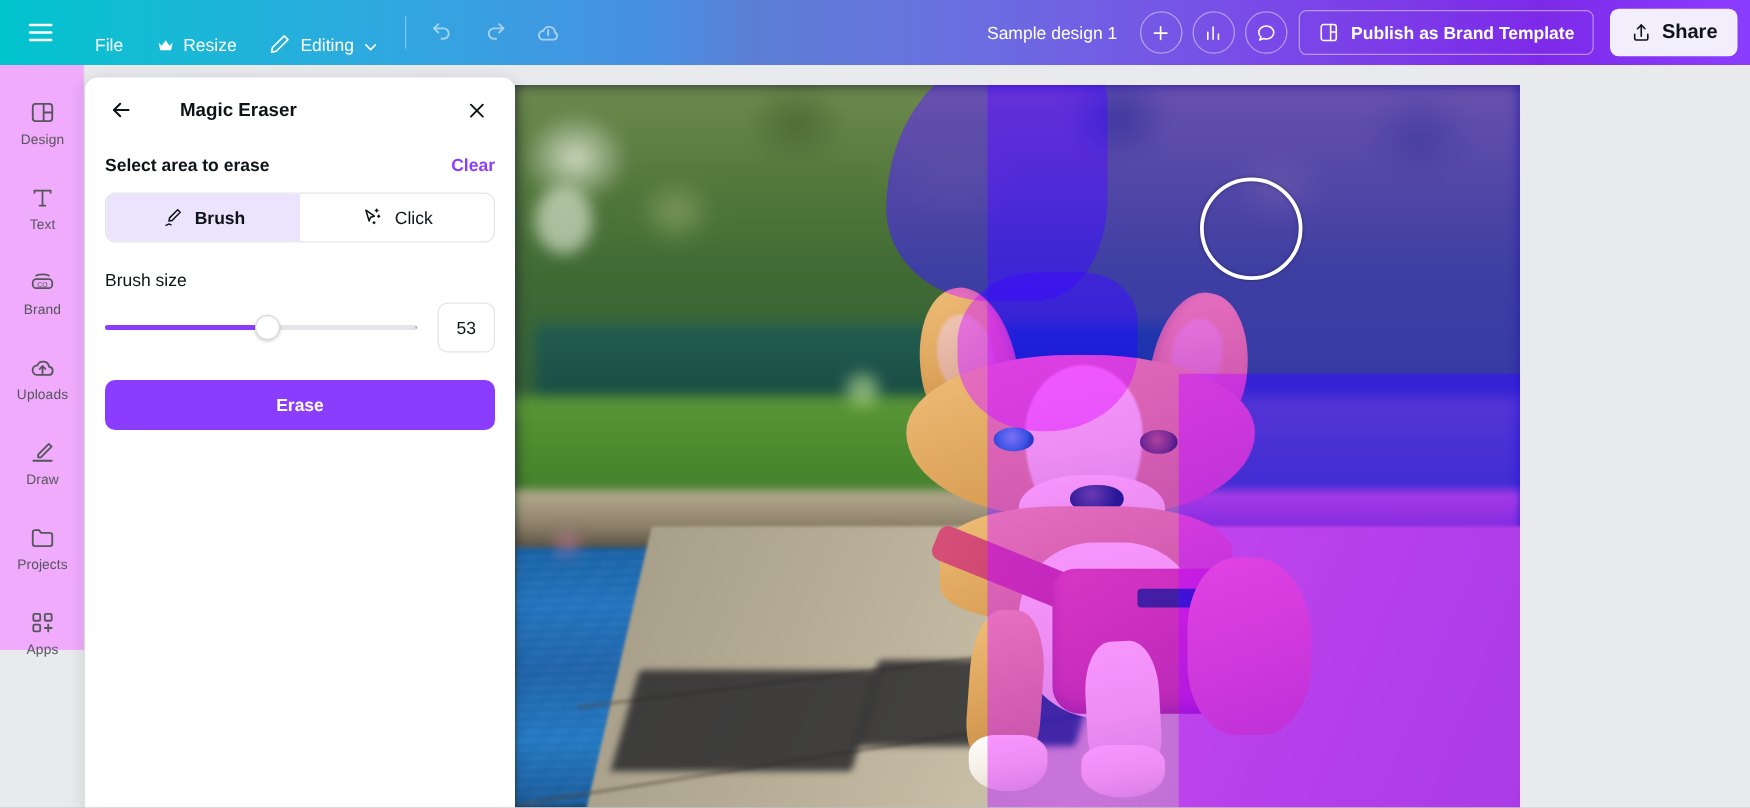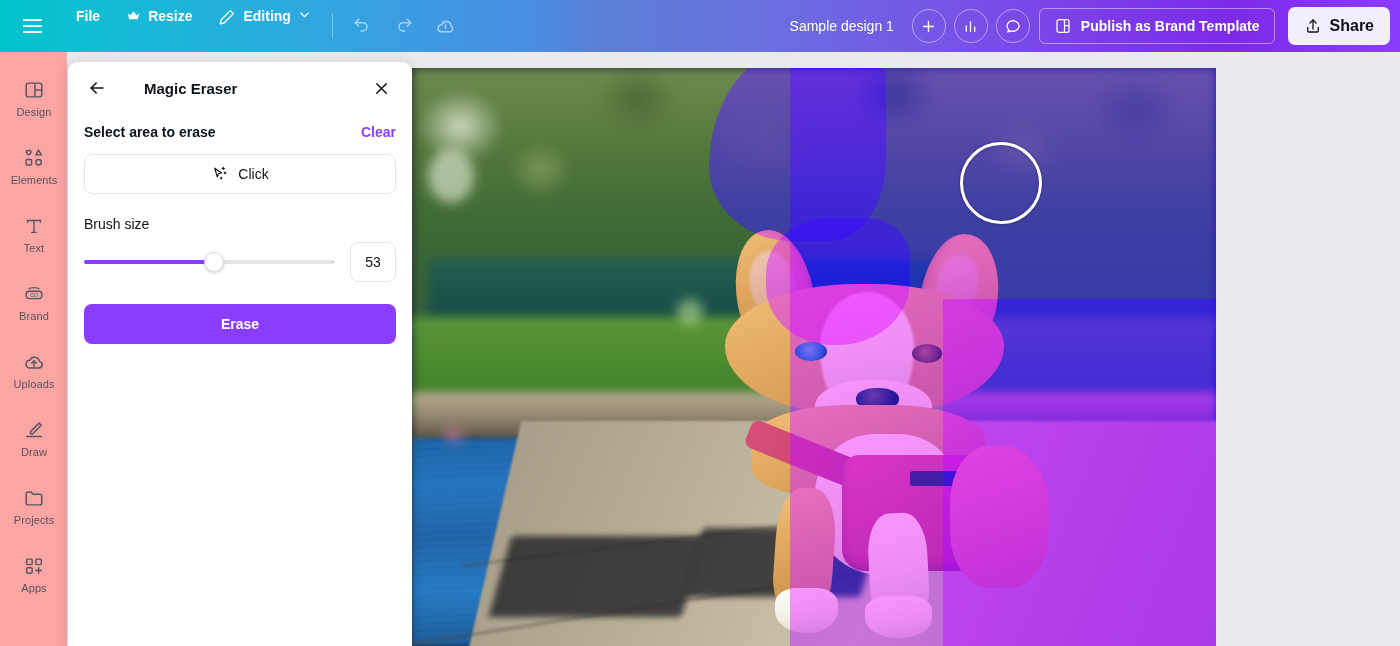--- a/index.html
+++ b/index.html
@@ -24,23 +24,23 @@
   .tb-right { display: flex; align-items: center; height: 52px; margin-left: auto; padding-right: 10px; }
 
   .hamburger {
     width: 44px; height: 44px; margin-left: 10px;
     display: flex; flex-direction: column; align-items: center; justify-content: center;
     gap: 4px; border-radius: 6px; cursor: pointer;
   }
   .hamburger span { display: block; width: 19px; height: 2px; background: #fff; border-radius: 2px; }
 
   .tb-item {
-    display: flex; align-items: flex-start; gap: 7px;
+    display: flex; align-items: flex-end; gap: 7px;
     height: 36px; padding: 0 10px; margin: 0 3px;
-    color: #fff; font-size: 14px; font-weight: 700;
+    color: #fff; font-size: 14px; font-weight: 400;
     border-radius: 6px; cursor: pointer; white-space: nowrap;
   }
   .tb-item.first { margin-left: 12px; }
 
   .icon-btn {
     width: 38px; height: 38px; margin: 0 2px;
     display: flex; align-items: center; justify-content: center;
     border-radius: 6px; cursor: pointer; color: #fff;
   }
   .icon-btn.dim { opacity: 0.55; }
@@ -65,22 +65,22 @@
 
   .share-btn {
     display: flex; align-items: center; gap: 8px;
     height: 38px; padding: 0 16px; margin-left: 8px;
     background: #f2eefc; border-radius: 7px;
     color: #0e1318; font-size: 16px; font-weight: 700; cursor: pointer; white-space: nowrap;
   }
 
   
   .rail {
-    position: absolute; left: 0; top: 52px; width: 68px; height: 594px;
-    background: #fca5a5; border-right: 1px solid #e4e5e8;
+    position: absolute; left: 0; top: 52px; width: 68px; height: 468px;
+    background: #f0abfc; border-right: 1px solid #e4e5e8;
     padding-top: 12px; z-index: 30; text-align: right;
   }
   .rail-item {
     width: 68px; height: 68px;
     display: flex; flex-direction: column; align-items: center; justify-content: center;
     gap: 5px; cursor: pointer; color: #55565b;
   }
   .rail-label { font-size: 11px; color: #55565b; letter-spacing: 0.1px; }
 
   
@@ -331,29 +331,20 @@
 
     <div class="rail-item">
       <svg width="22" height="22" viewBox="0 0 24 24" fill="none" stroke="#55565b" stroke-width="1.6" stroke-linejoin="round">
         <rect x="3.5" y="4.5" width="17" height="15" rx="2.5"></rect>
           <path d="M13 4.5v15"></path>
           <path d="M13 12h7.5"></path>
       </svg>
       <span class="rail-label">Design</span>
     </div>
 
-    <div class="rail-item">
-      <svg width="22" height="22" viewBox="0 0 24 24" fill="none" stroke="#55565b" stroke-width="1.6" stroke-linejoin="round">
-        <path d="M6.2 4.2c1.1-1 2.6.2 2.6 1.3 0 1.5-2.6 3-2.6 3s-2.6-1.5-2.6-3c0-1.1 1.5-2.3 2.6-1.3z"></path>
-        <path d="M17 3.4l3 5.2h-6l3-5.2z"></path>
-        <rect x="3.4" y="13.6" width="6" height="6" rx="1"></rect>
-        <circle cx="17" cy="16.6" r="3"></circle>
-      </svg>
-      <span class="rail-label">Elements</span>
-    </div>
 
     <div class="rail-item">
       <svg width="22" height="22" viewBox="0 0 24 24" fill="none" stroke="#55565b" stroke-width="1.5" stroke-linecap="round">
         <path d="M5 6h14"></path>
           <path d="M12 6v13"></path>
           <path d="M5 6v2"></path>
           <path d="M19 6v2"></path>
           <path d="M9.5 19h5"></path>
       </svg>
       <span class="rail-label">Text</span>
@@ -491,20 +482,29 @@
     </div>
 
     <div class="panel-body">
 
       <div class="row-label">
         <span class="sec-title">Select area to erase</span>
         <span class="clear-link">Clear</span>
       </div>
 
       <div class="segment">
+        <div class="seg active">
+          <span class="seg-inner">
+            <svg width="18" height="18" viewBox="0 0 24 24" fill="none" stroke="#0e1318" stroke-width="1.6" stroke-linecap="round" stroke-linejoin="round">
+              <path d="M17.5 3.8l2.7 2.7-8.6 8.6-3.4.7.7-3.4 8.6-8.6z"></path>
+              <path d="M5 20.2c1.6 0 2-1.2 3.1-1.2 1 0 1.3.8 2.3.8"></path>
+            </svg>
+            <span>Brush</span>
+          </span>
+        </div>
         <div class="seg">
           <span class="seg-inner">
             <svg width="18" height="18" viewBox="0 0 24 24" fill="none" stroke="#0e1318" stroke-width="1.6" stroke-linecap="round" stroke-linejoin="round">
               <path d="M5 4.2l9 6.4-4 1.1-1.6 4.1L5 4.2z"></path>
               <path d="M16.4 3.2v2.6M15.1 4.5h2.6"></path>
               <path d="M18.6 9.6v2M17.6 10.6h2"></path>
               <path d="M13.6 16.6v1.8M12.7 17.5h1.8"></path>
             </svg>
             <span>Click</span>
           </span>

